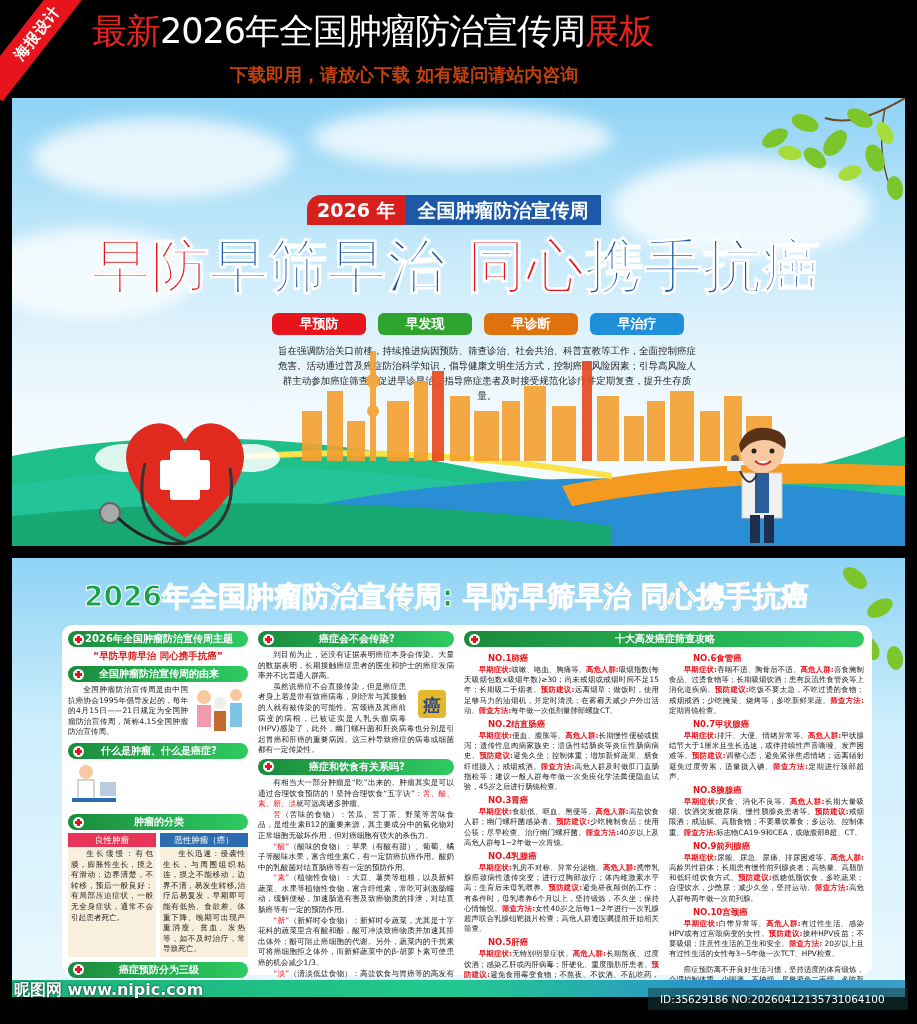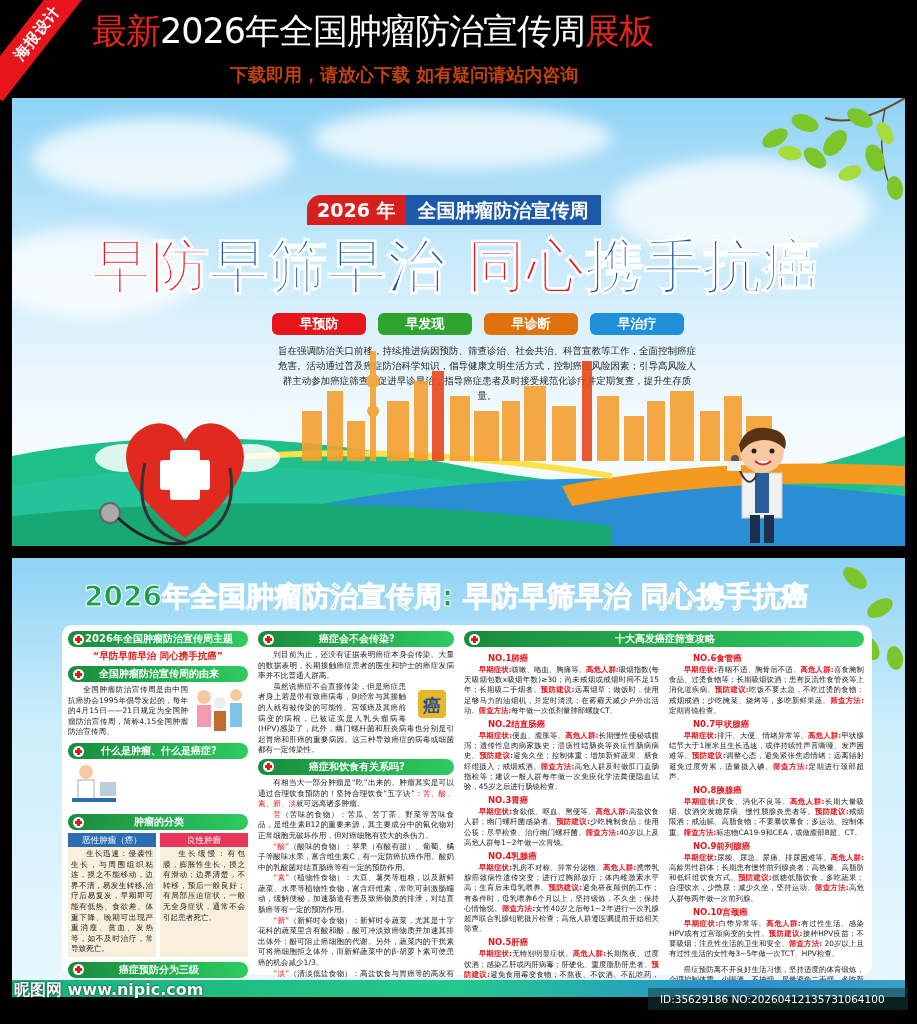--- a/index.html
+++ b/index.html
@@ -213,26 +213,26 @@
             <rect x="4" y="36" width="44" height="4" fill="#2b6db0"></rect>
             <rect x="32" y="20" width="16" height="14" fill="#bcd"></rect>
           </svg>
         </div>
       <div class="sec-h" style="margin-top:2px;">
           <span class="cross"></span>
           <span class="t">肿瘤的分类</span>
         </div>
       <div class="cls-row">
         <div class="cls-col">
+            <div class="cls-h" style="background:#e8365a">良性肿瘤</div>
+            <div class="txt" style="padding:2px 3px;">生长缓慢：有包膜，膨胀性生长，摸之有滑动；边界清楚，不转移，预后一般良好；有局部压迫症状，一般无全身症状，通常不会引起患者死亡。</div>
+          </div>
+        <div class="cls-col">
             <div class="cls-h" style="background:#2b6db0">恶性肿瘤（癌）</div>
             <div class="txt" style="padding:2px 3px;">生长迅速：侵袭性生长，与周围组织粘连，摸之不能移动，边界不清，易发生转移,治疗后易复发，早期即可能有低热、食欲差、体重下降、晚期可出现严重消瘦、贫血、发热等，如不及时治疗，常导致死亡。</div>
-          </div>
-        <div class="cls-col">
-            <div class="cls-h" style="background:#e8365a">良性肿瘤</div>
-            <div class="txt" style="padding:2px 3px;">生长缓慢：有包膜，膨胀性生长，摸之有滑动；边界清楚，不转移，预后一般良好；有局部压迫症状，一般无全身症状，通常不会引起患者死亡。</div>
           </div>
       </div>
       <div class="sec-h" style="margin-top:5px;">
           <span class="cross"></span>
           <span class="t">癌症预防分为三级</span>
         </div>
 
     </div>
 
     <div class="col" style="left:196px;width:196px;">

